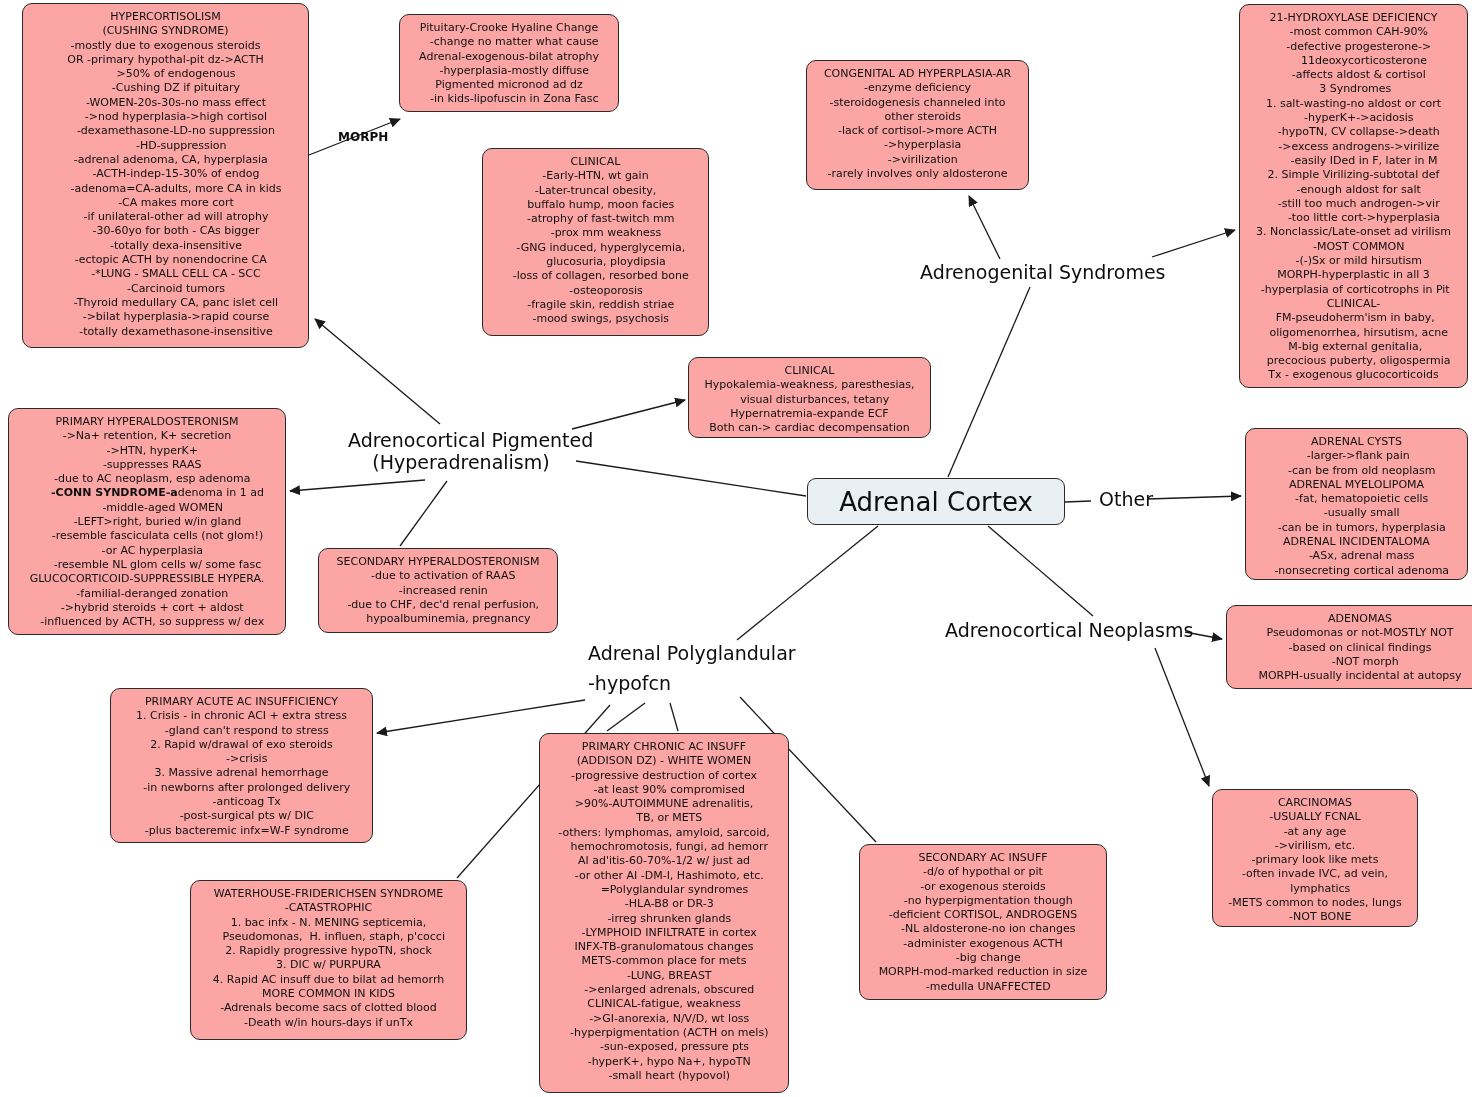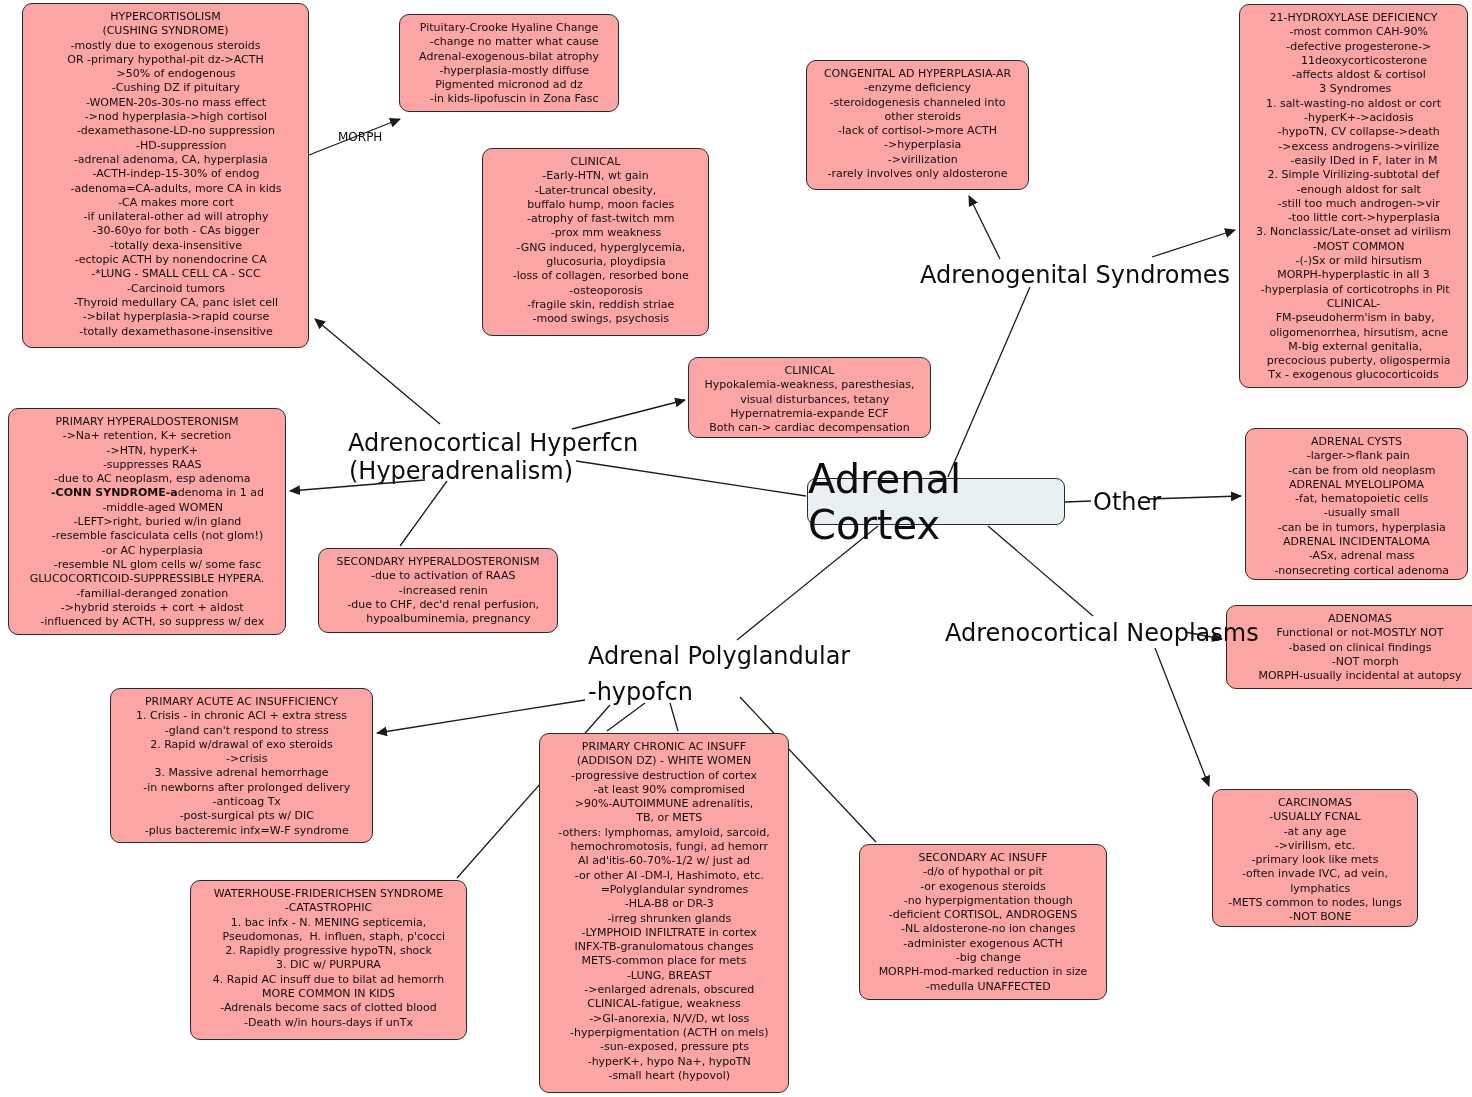--- a/index.html
+++ b/index.html
@@ -11,30 +11,30 @@
   }
   #edges { position:absolute; left:0; top:0; width:1472px; height:1097px; }
   .box {
     position:absolute; box-sizing:border-box;
     background:#fca5a5; border:1px solid #2a2a2a; border-radius:10px;
     padding:6px 8px; font-size:11px; line-height:14.3px;
     white-space:pre; color:#101010;text-align:center;
   }
   .box .ln { display:block; }
   .label {
-    position:absolute; font-size:24px; line-height:1.18; color:#0d0d0d;
+    position:absolute; font-size:19px; line-height:1.18; color:#0d0d0d;
     white-space:pre;
   }
   .label.small { font-size:12px; }
   .label.center-text { text-align:center; }
   .center-node {
     position:absolute; box-sizing:border-box;
     background:#e9f0f3; border:1px solid #2a2a2a; border-radius:9px;
     display:flex; align-items:center; justify-content:center;
-    font-size:40px; color:#0d0d0d;
+    font-size:26px; color:#0d0d0d;
   }
 </style>
 </head>
 <body>
 
 <div id="stage">
   <svg id="edges" xmlns="http://www.w3.org/2000/svg">
     <defs>
       <marker id="arrowhead" markerWidth="12" markerHeight="10" refX="10" refY="5" orient="auto" markerUnits="userSpaceOnUse">
         <path d="M0,0 L11,5 L0,10 z" fill="#1a1a1a"></path>
@@ -64,25 +64,25 @@
   <div class="center-node" style="left: 807px; top: 478px; width: 258px; height: 47px;">Adrenal Cortex</div>
 <div class="box" style="left: 22px; top: 3px; width: 287px; height: 345px;"><span class="ln"><span>HYPERCORTISOLISM</span></span><span class="ln"><span>(CUSHING SYNDROME)</span></span><span class="ln"><span>-mostly due to exogenous steroids</span></span><span class="ln"><span>OR -primary hypothal-pit dz-&gt;ACTH</span></span><span class="ln"><span>      &gt;50% of endogenous</span></span><span class="ln"><span>      -Cushing DZ if pituitary</span></span><span class="ln"><span>      -WOMEN-20s-30s-no mass effect</span></span><span class="ln"><span>      -&gt;nod hyperplasia-&gt;high cortisol</span></span><span class="ln"><span>      -dexamethasone-LD-no suppression</span></span><span class="ln"><span>         -HD-suppression</span></span><span class="ln"><span>   -adrenal adenoma, CA, hyperplasia</span></span><span class="ln"><span>      -ACTH-indep-15-30% of endog</span></span><span class="ln"><span>      -adenoma=CA-adults, more CA in kids</span></span><span class="ln"><span>      -CA makes more cort</span></span><span class="ln"><span>      -if unilateral-other ad will atrophy</span></span><span class="ln"><span>      -30-60yo for both - CAs bigger</span></span><span class="ln"><span>      -totally dexa-insensitive</span></span><span class="ln"><span>   -ectopic ACTH by nonendocrine CA</span></span><span class="ln"><span>      -*LUNG - SMALL CELL CA - SCC</span></span><span class="ln"><span>      -Carcinoid tumors</span></span><span class="ln"><span>      -Thyroid medullary CA, panc islet cell</span></span><span class="ln"><span>      -&gt;bilat hyperplasia-&gt;rapid course</span></span><span class="ln"><span>      -totally dexamethasone-insensitive</span></span></div>
     <div class="box" style="left: 399px; top: 14px; width: 220px; height: 98px;"><span class="ln"><span>Pituitary-Crooke Hyaline Change</span></span><span class="ln"><span>   -change no matter what cause</span></span><span class="ln"><span>Adrenal-exogenous-bilat atrophy</span></span><span class="ln"><span>   -hyperplasia-mostly diffuse</span></span><span class="ln"><span>Pigmented micronod ad dz</span></span><span class="ln"><span>   -in kids-lipofuscin in Zona Fasc</span></span></div>
     <div class="box" style="left: 482px; top: 148px; width: 227px; height: 188px;"><span class="ln"><span>CLINICAL</span></span><span class="ln"><span>-Early-HTN, wt gain</span></span><span class="ln"><span>-Later-truncal obesity,</span></span><span class="ln"><span>   buffalo hump, moon facies</span></span><span class="ln"><span>   -atrophy of fast-twitch mm</span></span><span class="ln"><span>      -prox mm weakness</span></span><span class="ln"><span>   -GNG induced, hyperglycemia,</span></span><span class="ln"><span>      glucosuria, ploydipsia</span></span><span class="ln"><span>   -loss of collagen, resorbed bone</span></span><span class="ln"><span>      -osteoporosis</span></span><span class="ln"><span>   -fragile skin, reddish striae</span></span><span class="ln"><span>   -mood swings, psychosis</span></span></div>
     <div class="box" style="left: 806px; top: 60px; width: 223px; height: 130px;"><span class="ln"><span>CONGENITAL AD HYPERPLASIA-AR</span></span><span class="ln"><span>-enzyme deficiency</span></span><span class="ln"><span>-steroidogenesis channeled into</span></span><span class="ln"><span>   other steroids</span></span><span class="ln"><span>-lack of cortisol-&gt;more ACTH</span></span><span class="ln"><span>   -&gt;hyperplasia</span></span><span class="ln"><span>   -&gt;virilization</span></span><span class="ln"><span>-rarely involves only aldosterone</span></span></div>
     <div class="box" style="left: 1239px; top: 4px; width: 229px; height: 384px;"><span class="ln"><span>21-HYDROXYLASE DEFICIENCY</span></span><span class="ln"><span>   -most common CAH-90%</span></span><span class="ln"><span>   -defective progesterone-&gt;</span></span><span class="ln"><span>      11deoxycorticosterone</span></span><span class="ln"><span>   -affects aldost &amp; cortisol</span></span><span class="ln"><span> 3 Syndromes</span></span><span class="ln"><span>1. salt-wasting-no aldost or cort</span></span><span class="ln"><span>   -hyperK+-&gt;acidosis</span></span><span class="ln"><span>   -hypoTN, CV collapse-&gt;death</span></span><span class="ln"><span>   -&gt;excess androgens-&gt;virilize</span></span><span class="ln"><span>      -easily IDed in F, later in M</span></span><span class="ln"><span>2. Simple Virilizing-subtotal def</span></span><span class="ln"><span>   -enough aldost for salt</span></span><span class="ln"><span>   -still too much androgen-&gt;vir</span></span><span class="ln"><span>      -too little cort-&gt;hyperplasia</span></span><span class="ln"><span>3. Nonclassic/Late-onset ad virilism</span></span><span class="ln"><span>   -MOST COMMON</span></span><span class="ln"><span>   -(-)Sx or mild hirsutism</span></span><span class="ln"><span>MORPH-hyperplastic in all 3</span></span><span class="ln"><span> -hyperplasia of corticotrophs in Pit</span></span><span class="ln"><span>CLINICAL-</span></span><span class="ln"><span> FM-pseudoherm'ism in baby,</span></span><span class="ln"><span>   oligomenorrhea, hirsutism, acne</span></span><span class="ln"><span> M-big external genitalia,</span></span><span class="ln"><span>   precocious puberty, oligospermia</span></span><span class="ln"><span>Tx - exogenous glucocorticoids</span></span></div>
     <div class="box" style="left: 8px; top: 408px; width: 278px; height: 227px;"><span class="ln"><span>PRIMARY HYPERALDOSTERONISM</span></span><span class="ln"><span>-&gt;Na+ retention, K+ secretion</span></span><span class="ln"><span>   -&gt;HTN, hyperK+</span></span><span class="ln"><span>   -suppresses RAAS</span></span><span class="ln"><span>   -due to AC neoplasm, esp adenoma</span></span><span class="ln"><span>      </span><span style="font-weight: bold;">-CONN SYNDROME-a</span><span>denoma in 1 ad</span></span><span class="ln"><span>         -middle-aged WOMEN</span></span><span class="ln"><span>      -LEFT&gt;right, buried w/in gland</span></span><span class="ln"><span>      -resemble fasciculata cells (not glom!)</span></span><span class="ln"><span>   -or AC hyperplasia</span></span><span class="ln"><span>      -resemble NL glom cells w/ some fasc</span></span><span class="ln"><span>GLUCOCORTICOID-SUPPRESSIBLE HYPERA.</span></span><span class="ln"><span>   -familial-deranged zonation</span></span><span class="ln"><span>   -&gt;hybrid steroids + cort + aldost</span></span><span class="ln"><span>   -influenced by ACTH, so suppress w/ dex</span></span></div>
     <div class="box" style="left: 688px; top: 357px; width: 243px; height: 81px;"><span class="ln"><span>CLINICAL</span></span><span class="ln"><span>Hypokalemia-weakness, paresthesias,</span></span><span class="ln"><span>   visual disturbances, tetany</span></span><span class="ln"><span>Hypernatremia-expande ECF</span></span><span class="ln"><span>Both can-&gt; cardiac decompensation</span></span></div>
     <div class="box" style="left: 318px; top: 548px; width: 240px; height: 85px;"><span class="ln"><span>SECONDARY HYPERALDOSTERONISM</span></span><span class="ln"><span>   -due to activation of RAAS</span></span><span class="ln"><span>   -increased renin</span></span><span class="ln"><span>   -due to CHF, dec'd renal perfusion,</span></span><span class="ln"><span>      hypoalbuminemia, pregnancy</span></span></div>
     <div class="box" style="left: 1245px; top: 428px; width: 223px; height: 152px;"><span class="ln"><span>ADRENAL CYSTS</span></span><span class="ln"><span> -larger-&gt;flank pain</span></span><span class="ln"><span>   -can be from old neoplasm</span></span><span class="ln"><span>ADRENAL MYELOLIPOMA</span></span><span class="ln"><span>   -fat, hematopoietic cells</span></span><span class="ln"><span>   -usually small</span></span><span class="ln"><span>   -can be in tumors, hyperplasia</span></span><span class="ln"><span>ADRENAL INCIDENTALOMA</span></span><span class="ln"><span>   -ASx, adrenal mass</span></span><span class="ln"><span>   -nonsecreting cortical adenoma</span></span></div>
-    <div class="box" style="left: 1226px; top: 605px; width: 268px; height: 84px;"><span class="ln"><span>ADENOMAS</span></span><span class="ln"><span>Functional or not-MOSTLY NOT</span></span><span class="ln"><span>-based on clinical findings</span></span><span class="ln"><span>   -NOT morph</span></span><span class="ln"><span>MORPH-usually incidental at autopsy</span></span></div>
+    <div class="box" style="left: 1226px; top: 605px; width: 268px; height: 84px;"><span class="ln"><span>ADENOMAS</span></span><span class="ln"><span>Pseudomonas or not-MOSTLY NOT</span></span><span class="ln"><span>-based on clinical findings</span></span><span class="ln"><span>   -NOT morph</span></span><span class="ln"><span>MORPH-usually incidental at autopsy</span></span></div>
     <div class="box" style="left: 110px; top: 688px; width: 263px; height: 155px;"><span class="ln"><span>PRIMARY ACUTE AC INSUFFICIENCY</span></span><span class="ln"><span>1. Crisis - in chronic ACI + extra stress</span></span><span class="ln"><span>   -gland can't respond to stress</span></span><span class="ln"><span>2. Rapid w/drawal of exo steroids</span></span><span class="ln"><span>   -&gt;crisis</span></span><span class="ln"><span>3. Massive adrenal hemorrhage</span></span><span class="ln"><span>   -in newborns after prolonged delivery</span></span><span class="ln"><span>   -anticoag Tx</span></span><span class="ln"><span>   -post-surgical pts w/ DIC</span></span><span class="ln"><span>   -plus bacteremic infx=W-F syndrome</span></span></div>
     <div class="box" style="left: 190px; top: 880px; width: 277px; height: 160px;"><span class="ln"><span>WATERHOUSE-FRIDERICHSEN SYNDROME</span></span><span class="ln"><span>-CATASTROPHIC</span></span><span class="ln"><span>1. bac infx - N. MENING septicemia,</span></span><span class="ln"><span>   Pseudomonas,  H. influen, staph, p'cocci</span></span><span class="ln"><span>2. Rapidly progressive hypoTN, shock</span></span><span class="ln"><span>3. DIC w/ PURPURA</span></span><span class="ln"><span>4. Rapid AC insuff due to bilat ad hemorrh</span></span><span class="ln"><span>MORE COMMON IN KIDS</span></span><span class="ln"><span>-Adrenals become sacs of clotted blood</span></span><span class="ln"><span>-Death w/in hours-days if unTx</span></span></div>
     <div class="box" style="left: 539px; top: 733px; width: 250px; height: 360px;"><span class="ln"><span>PRIMARY CHRONIC AC INSUFF</span></span><span class="ln"><span>(ADDISON DZ) - WHITE WOMEN</span></span><span class="ln"><span>-progressive destruction of cortex</span></span><span class="ln"><span>   -at least 90% compromised</span></span><span class="ln"><span>&gt;90%-AUTOIMMUNE adrenalitis,</span></span><span class="ln"><span>   TB, or METS</span></span><span class="ln"><span>-others: lymphomas, amyloid, sarcoid,</span></span><span class="ln"><span>   hemochromotosis, fungi, ad hemorr</span></span><span class="ln"><span>AI ad'itis-60-70%-1/2 w/ just ad</span></span><span class="ln"><span>   -or other AI -DM-I, Hashimoto, etc.</span></span><span class="ln"><span>      =Polyglandular syndromes</span></span><span class="ln"><span>   -HLA-B8 or DR-3</span></span><span class="ln"><span>   -irreg shrunken glands</span></span><span class="ln"><span>   -LYMPHOID INFILTRATE in cortex</span></span><span class="ln"><span>INFX-TB-granulomatous changes</span></span><span class="ln"><span>METS-common place for mets</span></span><span class="ln"><span>   -LUNG, BREAST</span></span><span class="ln"><span>   -&gt;enlarged adrenals, obscured</span></span><span class="ln"><span>CLINICAL-fatigue, weakness</span></span><span class="ln"><span>   -&gt;GI-anorexia, N/V/D, wt loss</span></span><span class="ln"><span>   -hyperpigmentation (ACTH on mels)</span></span><span class="ln"><span>      -sun-exposed, pressure pts</span></span><span class="ln"><span>   -hyperK+, hypo Na+, hypoTN</span></span><span class="ln"><span>   -small heart (hypovol)</span></span></div>
     <div class="box" style="left: 859px; top: 844px; width: 248px; height: 156px;"><span class="ln"><span>SECONDARY AC INSUFF</span></span><span class="ln"><span>-d/o of hypothal or pit</span></span><span class="ln"><span>-or exogenous steroids</span></span><span class="ln"><span>   -no hyperpigmentation though</span></span><span class="ln"><span>-deficient CORTISOL, ANDROGENS</span></span><span class="ln"><span>   -NL aldosterone-no ion changes</span></span><span class="ln"><span>-administer exogenous ACTH</span></span><span class="ln"><span>   -big change</span></span><span class="ln"><span>MORPH-mod-marked reduction in size</span></span><span class="ln"><span>   -medulla UNAFFECTED</span></span></div>
     <div class="box" style="left: 1212px; top: 789px; width: 206px; height: 138px;"><span class="ln"><span>CARCINOMAS</span></span><span class="ln"><span>-USUALLY FCNAL</span></span><span class="ln"><span>-at any age</span></span><span class="ln"><span>-&gt;virilism, etc.</span></span><span class="ln"><span>-primary look like mets</span></span><span class="ln"><span>-often invade IVC, ad vein,</span></span><span class="ln"><span>   lymphatics</span></span><span class="ln"><span>-METS common to nodes, lungs</span></span><span class="ln"><span>   -NOT BONE</span></span></div>
-    <div class="label small" style="left: 338px; top: 130px; width: 52px;"><span style="display: block;">MORPH</span></div>
-    <div class="label center-text" style="left: 348px; top: 429px; width: 226px;"><span style="display: block;">Adrenocortical Hyperfcn</span><span style="display: block;">(Hyperadrenalism)</span></div>
+    <div class="label small" style="left: 338px; top: 130px; width: 52px; font-weight: bold;"><span style="display: block;">MORPH</span></div>
+    <div class="label center-text" style="left: 348px; top: 429px; width: 226px;"><span style="display: block;">Adrenocortical Pigmented</span><span style="display: block;">(Hyperadrenalism)</span></div>
     <div class="label" style="left: 920px; top: 261px; width: 240px;"><span style="display: block;">Adrenogenital Syndromes</span></div>
     <div class="label" style="left: 1093px; top: 488px; width: 60px;"><span style="display: block; text-align: right;">Other</span></div>
     <div class="label" style="left: 945px; top: 619px; width: 240px;"><span style="display: block;">Adrenocortical Neoplasms</span></div>
     <div class="label" style="left: 588px; top: 642px; width: 200px;"><span style="display: block;">Adrenal Polyglandular</span><span style="display: block; margin-top: 8px;">-hypofcn</span></div>
   </div>
 
 </body></html>

